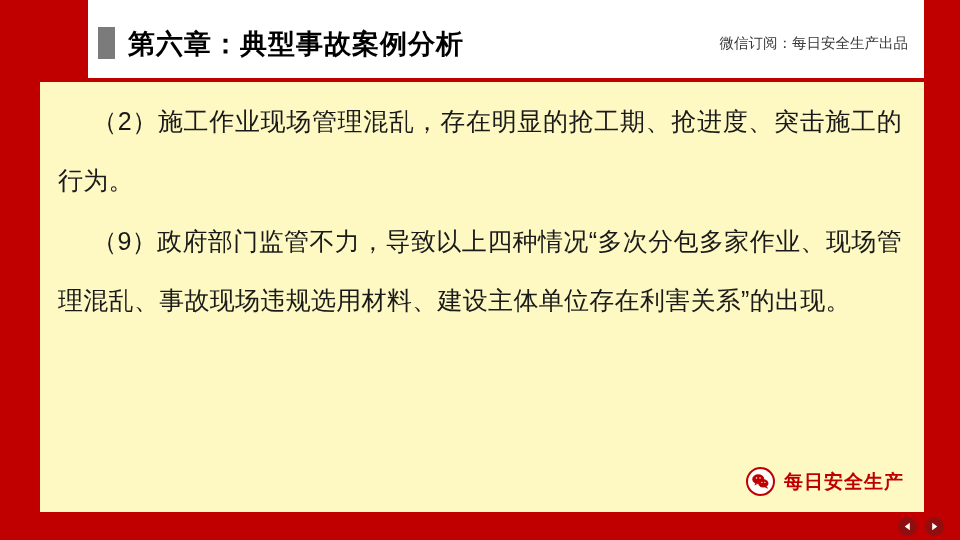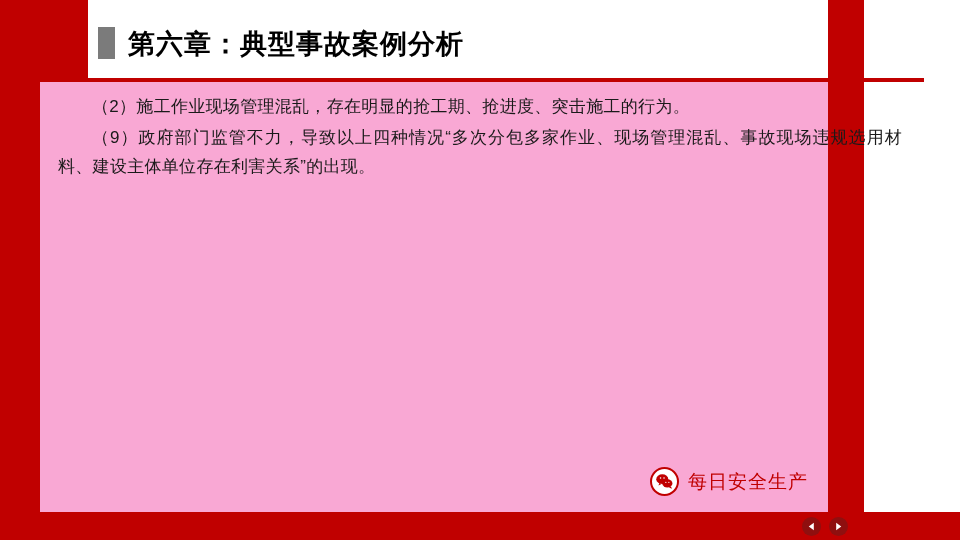--- a/index.html
+++ b/index.html
@@ -4,22 +4,22 @@
 <style>
   * { margin:0; padding:0; box-sizing:border-box; }
   html, body {
     width:960px; height:540px;
     background:#ffffff;
     font-family:"Liberation Sans", sans-serif;
     overflow:hidden;
   }
   .slide {
     position:relative;
-    width:864px; height:540px;
-    background:#f9a8d4;
+    width:960px; height:540px;
+    background:#fef9c3;
   }
 
   
   .top-left-block {
     position:absolute; left:0; top:0;
     width:88px; height:82px;
     background:#c00000;
   }
   .top-right-block {
     position:absolute; right:0; top:0;
@@ -74,22 +74,22 @@
     background:#c00000;
   }
 
   
   .body-area {
     position:absolute; left:48px; top:92px;
     width:864px; height:372px;
     padding:0 10px;
   }
   .para {
-    font-size:17px;
-    line-height:29px;
+    font-size:25px;
+    line-height:59px;
     color:#1a1a1a;
     text-indent:34px;
     margin-bottom:2px;
     text-align:justify;
     letter-spacing:0.3px;
   }
 
   
   .wm {
     position:absolute;
@@ -99,21 +99,21 @@
   .wm-badge {
     width:29px; height:29px;
     border-radius:50%;
     background:#ffffff;
     border:2px solid #c00000;
     position:relative;
     display:flex; align-items:center; justify-content:center;
   }
   .wm-badge svg { display:block; }
   .wm-text {
-    font-size:19px; font-weight:normal;
+    font-size:19px; font-weight:bold;
     color:#c00000;
     letter-spacing:1px;
     white-space:nowrap;
   }
 
   
   .nav {
     position:absolute; right:16px; bottom:4px;
     display:flex; gap:8px;
     align-items:center;
@@ -131,20 +131,21 @@
 
 <div class="slide">
 
   <div class="top-left-block"></div>
   <div class="header-band"></div>
   <div class="top-right-block"></div>
   <div class="header-rule"></div>
 
   <div class="title-marker"></div>
   <div class="slide-title">第六章：典型事故案例分析</div>
+  <div class="header-note">微信订阅：每日安全生产出品</div>
 
   <div class="left-rail"></div>
   <div class="right-rail"></div>
   <div class="bottom-band"></div>
 
   <div class="body-area">
     <p class="para">（2）施工作业现场管理混乱，存在明显的抢工期、抢进度、突击施工的行为。</p>
     <p class="para">（9）政府部门监管不力，导致以上四种情况“多次分包多家作业、现场管理混乱、事故现场违规选用材料、建设主体单位存在利害关系”的出现。</p>
   </div>
 

